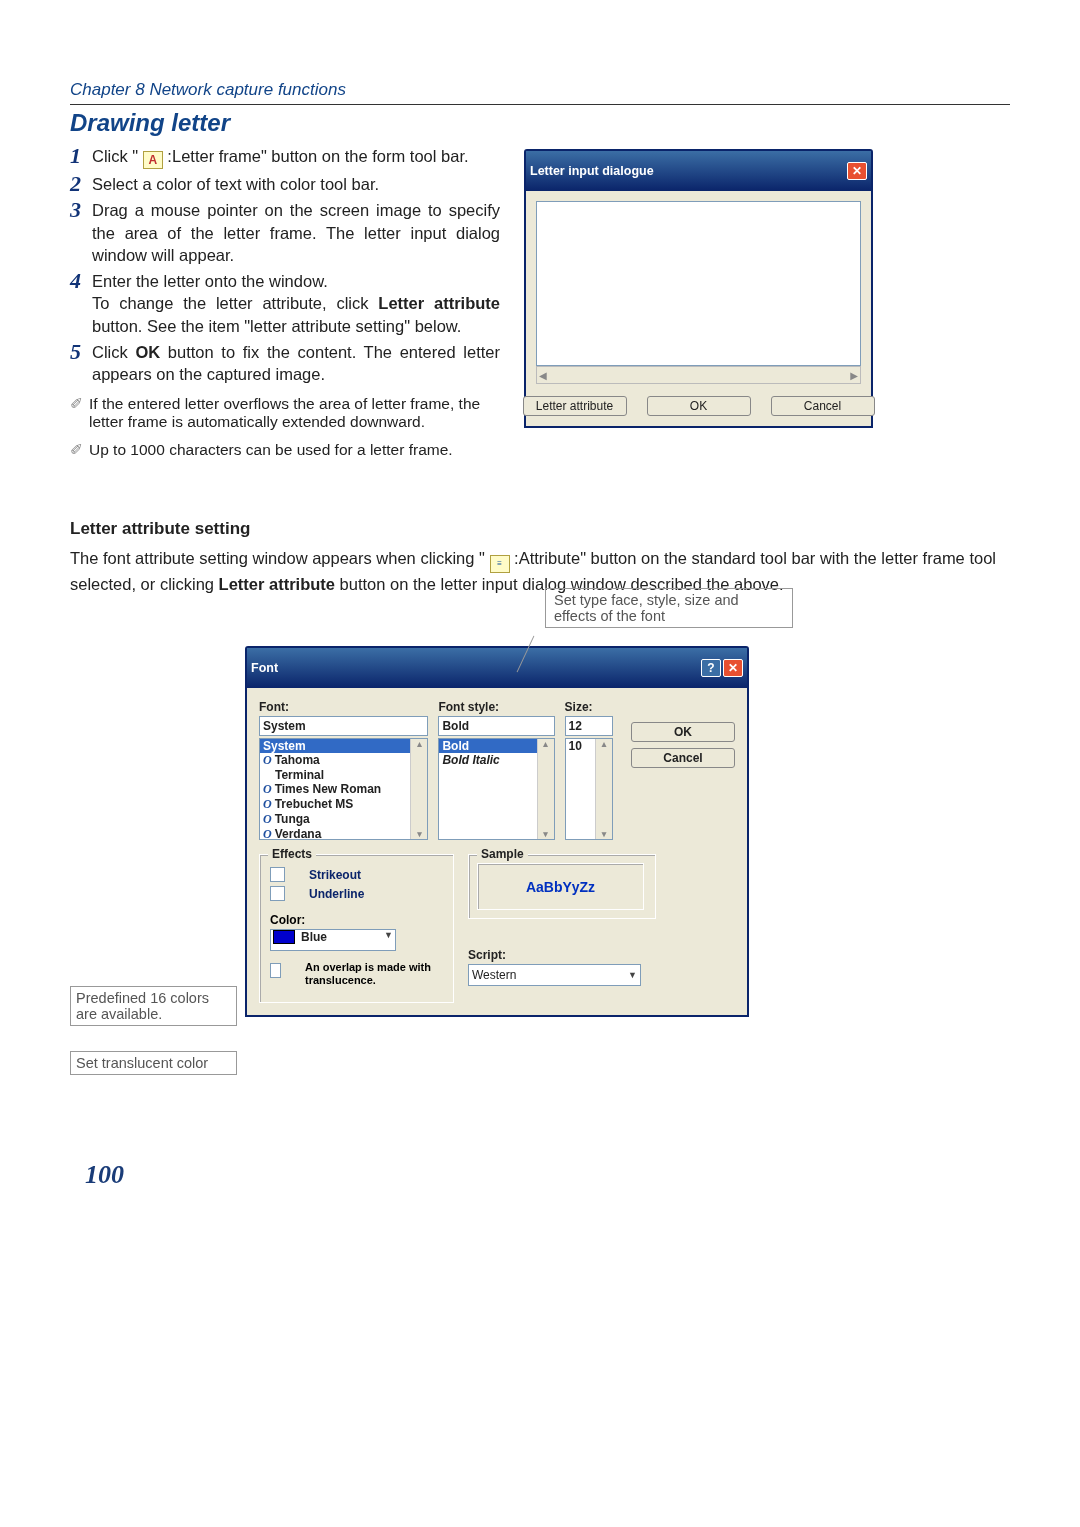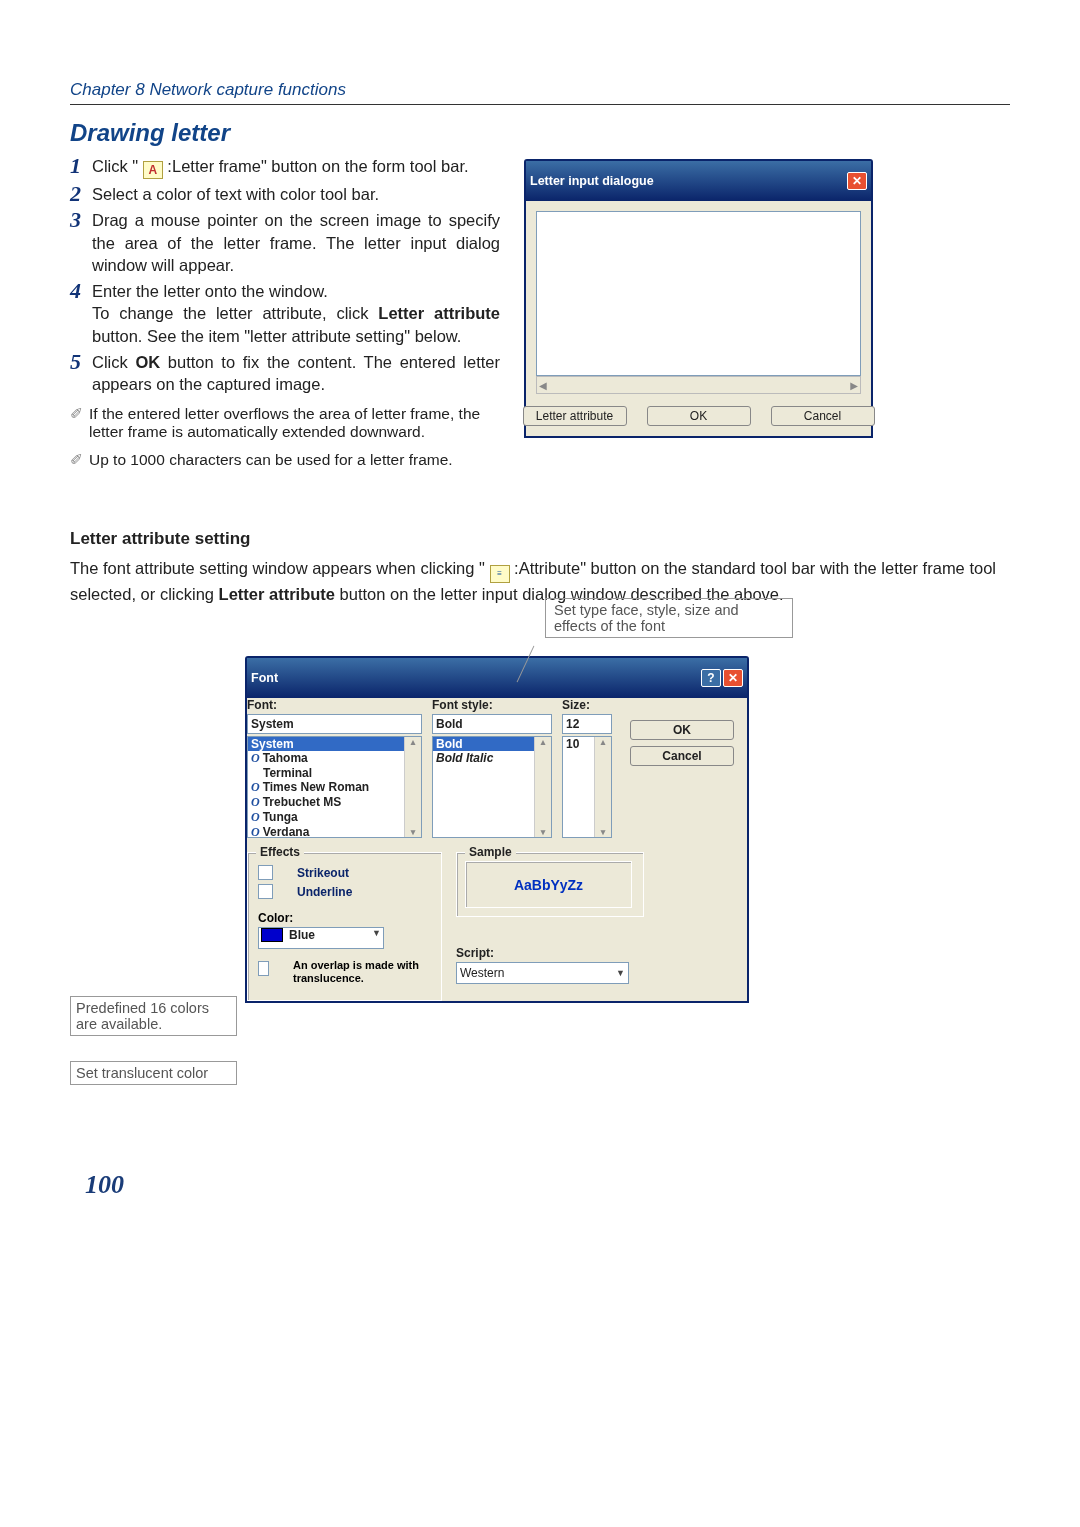--- a/index.html
+++ b/index.html
@@ -12,21 +12,21 @@
 }
 .page {
   padding: 80px 70px 40px 70px;
 }
 .chapter-header {
   font-style: italic;
   color: #114488;
   font-size: 17px;
   border-bottom: 1px solid #333;
   padding-bottom: 4px;
-  margin-bottom: 14px;
+  margin-bottom: 4px;
 }
 .section-title {
   color: #114488;
   font-style: italic;
   font-weight: 700;
   font-size: 24px;
   margin: 4px 0 8px 0;
 }
 .two-col {
   display: flex;
@@ -227,21 +227,21 @@
   background: #999;
   transform: rotate(25deg);
 }
 .font-dialog {
   border: 2px solid #0a246a;
   border-radius: 3px 3px 0 0;
   background: #ece9d8;
   width: 500px;
 }
 .font-body {
-  padding: 0;
+  padding: 12px;
   background: #ece9d8;
   font-size: 12px;
   font-family: Tahoma, Arial, sans-serif;
   font-weight: 700;
 }
 .font-row1 {
   display: flex;
   gap: 10px;
 }
 .font-col {

